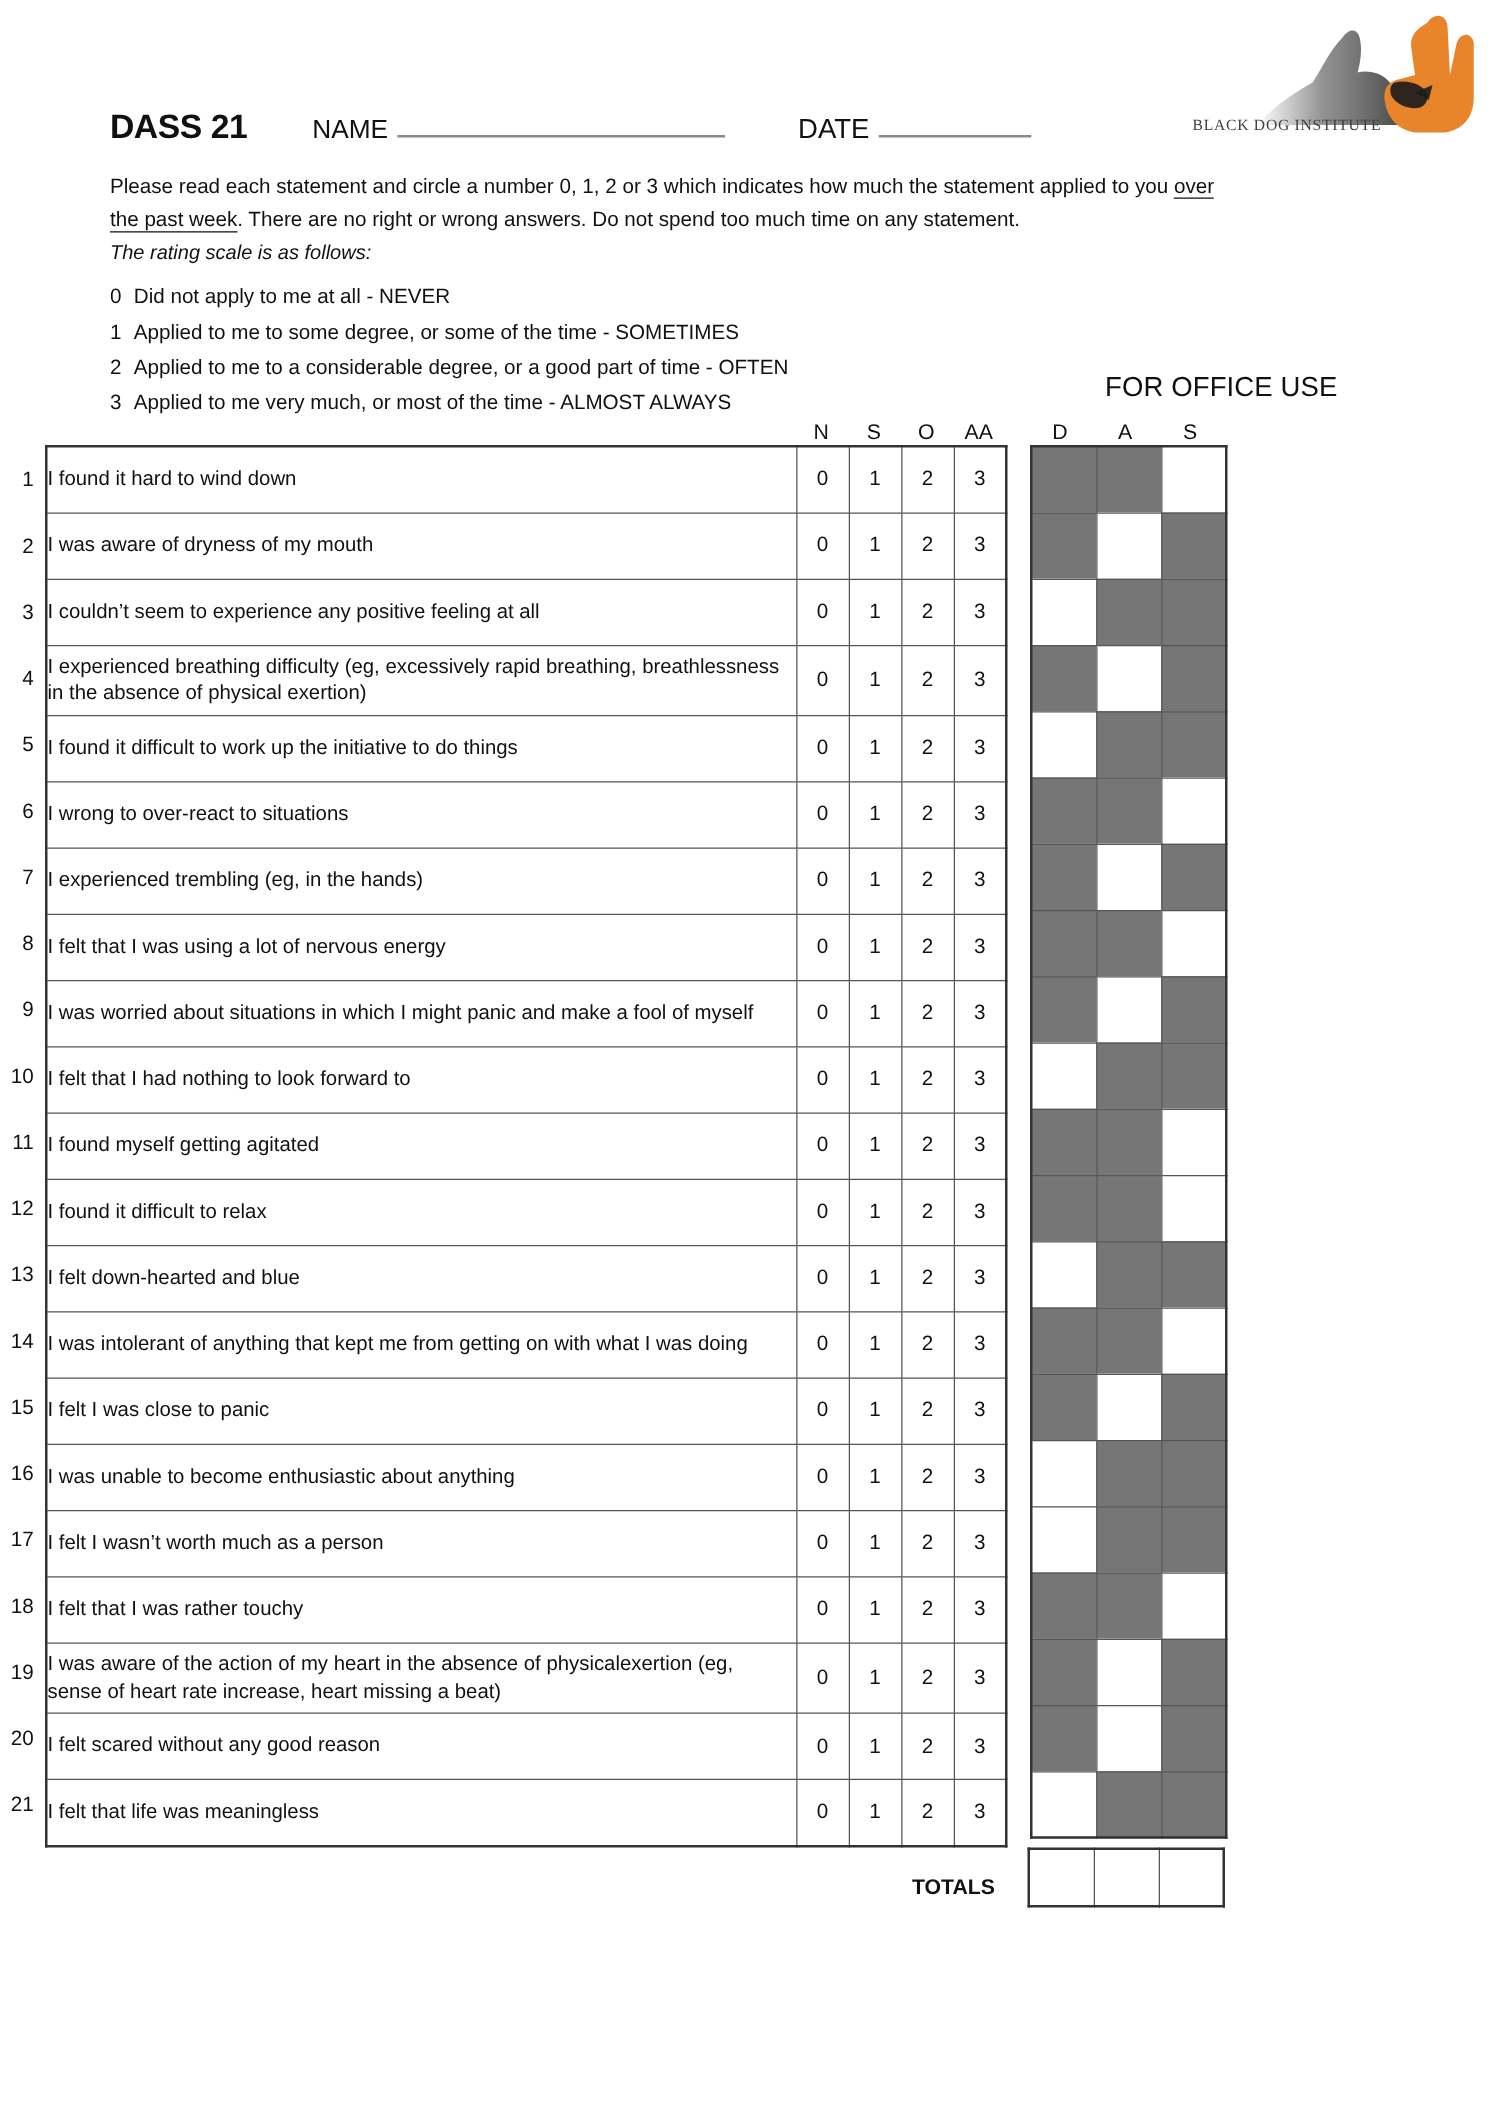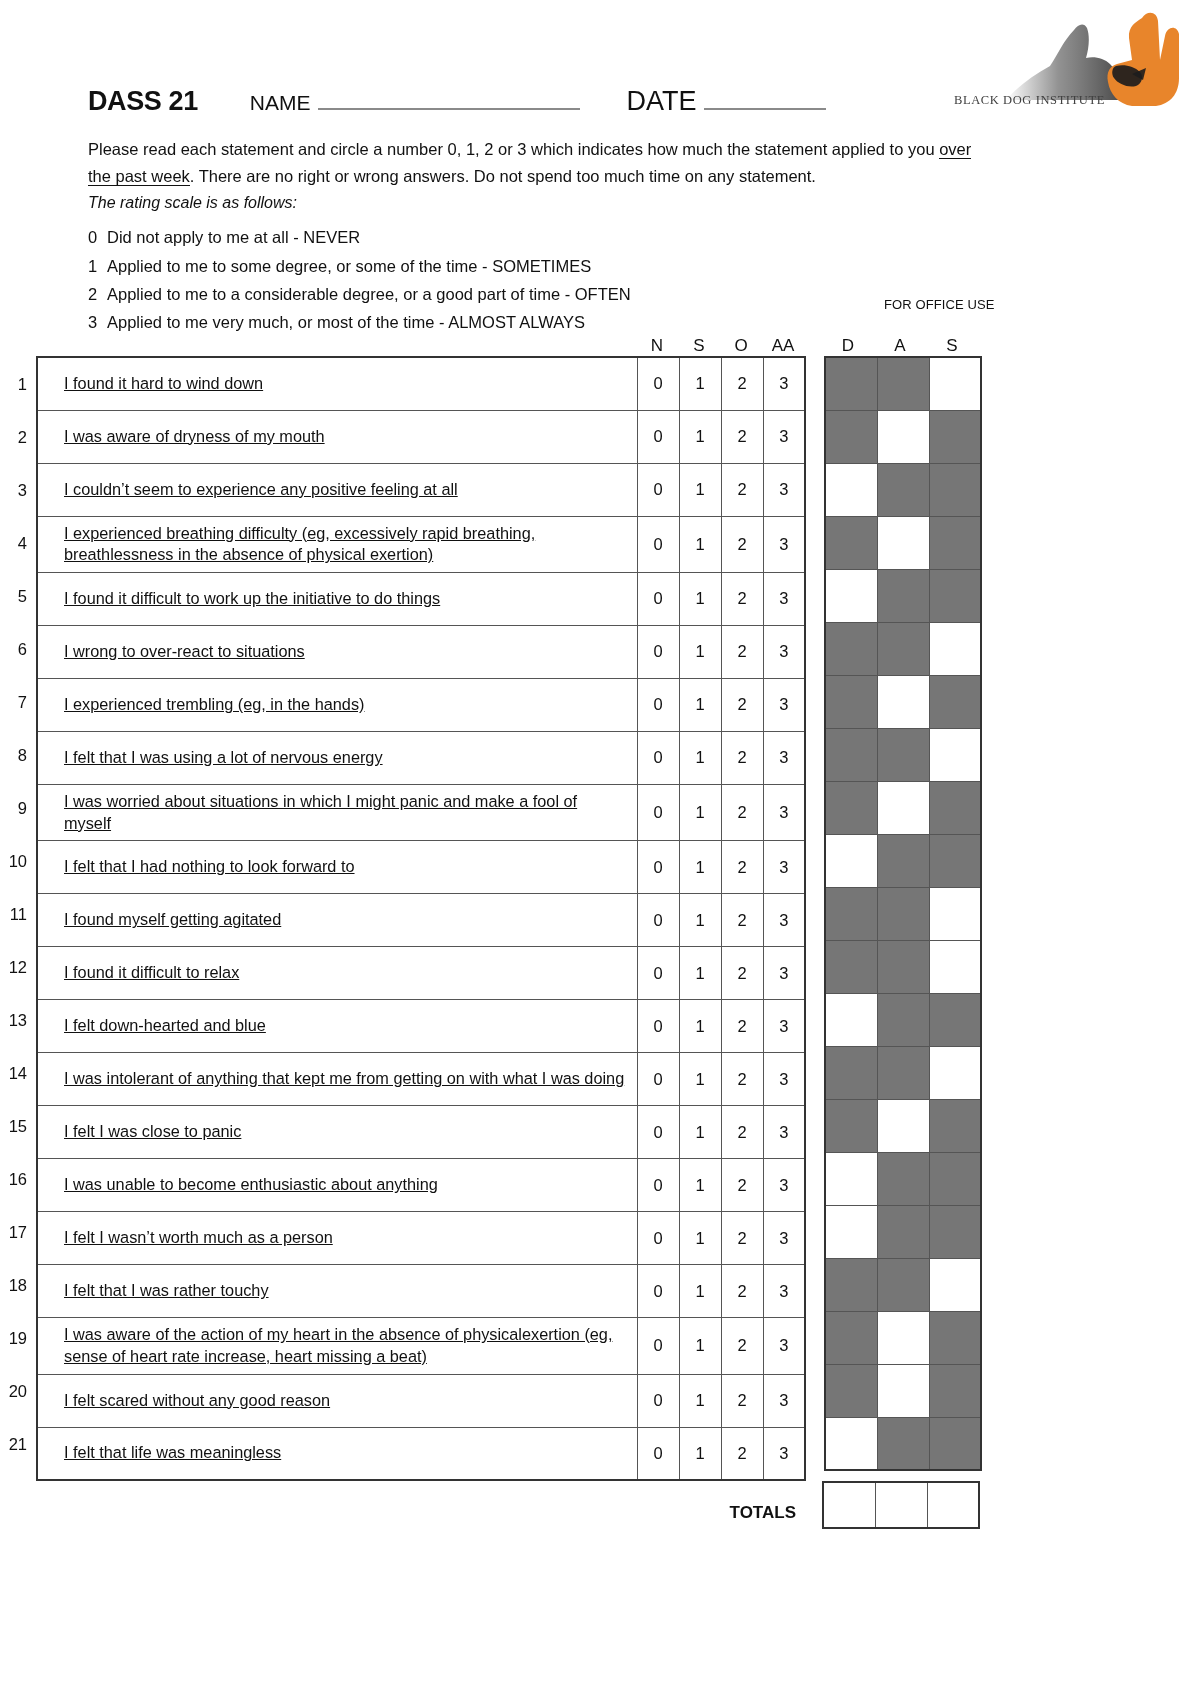--- a/index.html
+++ b/index.html
@@ -34,21 +34,21 @@
     display:flex; align-items:baseline; gap:0;
   }
   .dass-title {
     font-size:27px; font-weight:bold; letter-spacing:-0.4px;
   }
   .name-label { font-size:21px; margin-left:52px; }
   .name-line {
     display:inline-block; width:262px; border-bottom:2px solid #8a8a8a;
     height:20px; margin-left:8px;
   }
-  .date-label { font-size:27px; margin-left:46px; }
+  .date-label { font-size:22px; margin-left:58px; }
   .date-line {
     display:inline-block; width:122px; border-bottom:2px solid #8a8a8a;
     height:20px; margin-left:8px;
   }
 
   
   .instructions {
     position:absolute; left:88px; top:136px; width:900px;
     font-size:16.5px; line-height:1.62;
   }
@@ -56,21 +56,21 @@
   .rating-intro { font-style:italic; font-size:16px; margin-top:1px; }
   .scale-list { margin-top:7px; }
   .scale-item {
     font-size:16.5px; line-height:1.72; display:flex; gap:9px;
   }
   .scale-num { width:10px; flex:none; }
 
   
   .office-label {
     position:absolute; left:884px; top:297px;
-    font-size:13px; letter-spacing:0.1px;
+    font-size:22px; letter-spacing:0.1px;
   }
 
   
   .table-area { position:absolute; left:0; top:330px; width:1200px; }
 
   .col-head {
     display:flex; align-items:flex-end;
     height:26px; padding-left:0;
   }
   .ch-spacer-num { width:36px; flex:none; }
@@ -89,23 +89,22 @@
   table { border-collapse:collapse; }
 
   
   .maintable table { border:2px solid #333; }
   .maintable td {
     border:1px solid #555;
     font-size:16.3px;
     vertical-align:middle;
   }
   .maintable td.stmt {
-    width:600px; padding:6px 9px 6px 26px;
+    width:600px; padding:6px 9px 6px 0;
     line-height:1.33;
-    text-decoration:underline;
   }
   .maintable td.opt {
     width:42px; text-align:center; font-size:16.5px;
   }
 
   
   .numcol .ncell {
     display:flex; align-items:center; justify-content:flex-end;
     padding-right:9px; font-size:16.5px; color:#111;
   }

